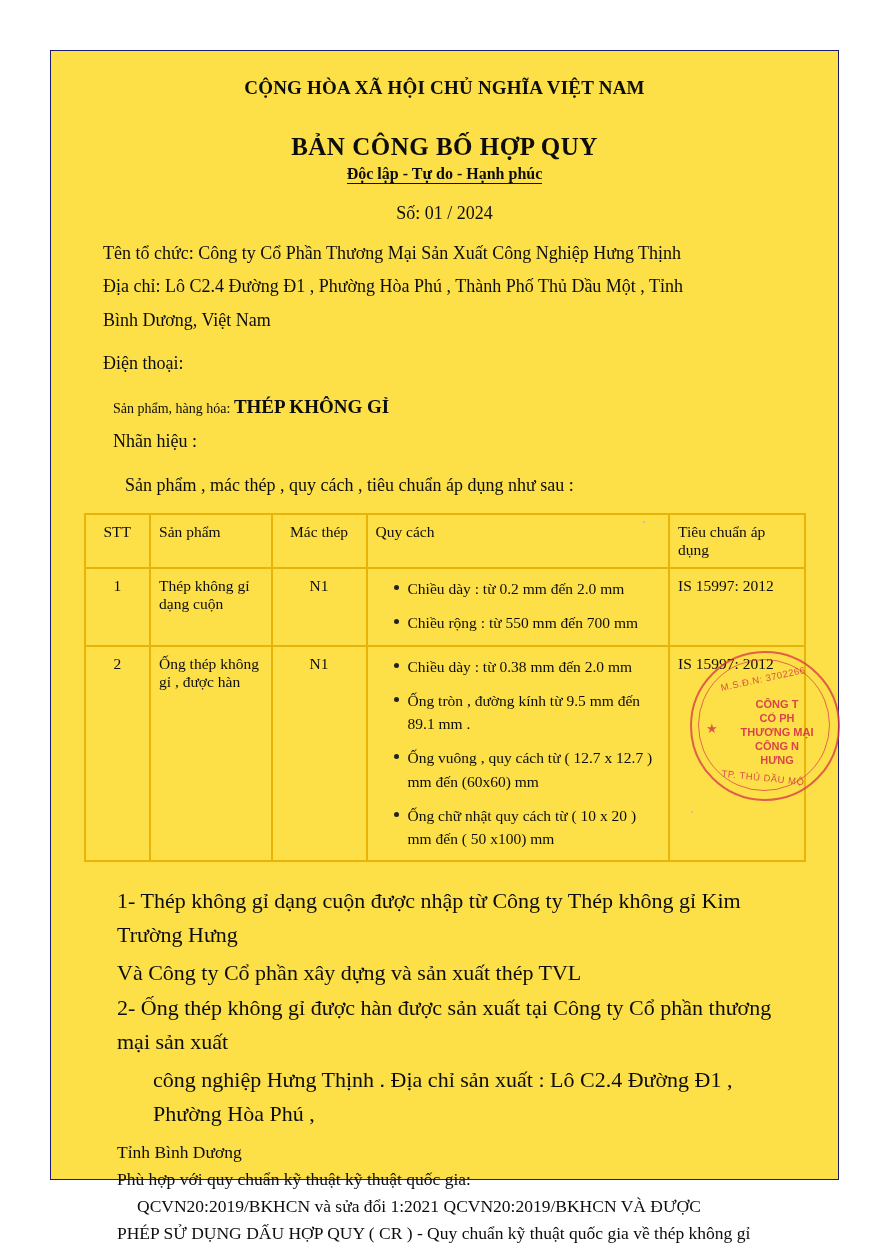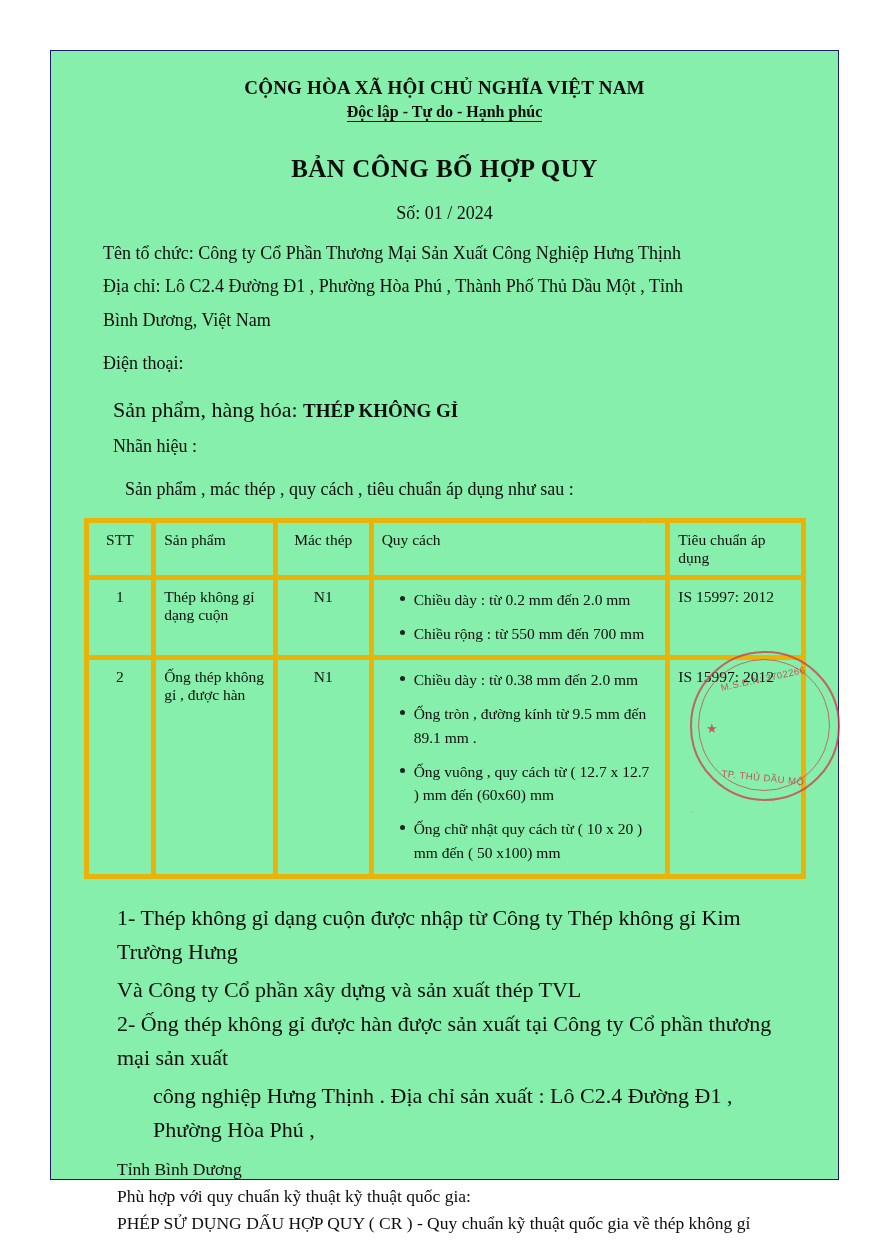--- a/index.html
+++ b/index.html
@@ -16,21 +16,21 @@
     overflow: hidden;
   }
   .page {
     position: absolute;
     left: 50px;
     top: 50px;
     width: 789px;
     height: 1130px;
     border: 1px solid #1a1a6e;
     box-sizing: border-box;
-    background: #86efac;
+    background: #fde047;
   }
   .inner {
     padding: 18px 26px 0 26px;
     box-sizing: border-box;
   }
   .center { text-align: center; }
   .national-title {
     font-weight: bold;
     font-size: 19px;
     letter-spacing: 0.2px;
@@ -57,31 +57,31 @@
   }
   .body-text {
     font-size: 18px;
     line-height: 1.52;
     margin-top: 16px;
     padding-left: 26px;
   }
   .body-text.tight { margin-top: 6px; }
   .indent-1 { padding-left: 36px; }
   .indent-2 { padding-left: 48px; }
-  .prod-label { font-size: 22px; margin-top: 44px; }
+  .prod-label { font-size: 14px; margin-top: 44px; }
   .prod-value { font-weight: bold; font-size: 19px; }
 
   table.spec {
     width: 722px;
     margin: 14px auto 0 auto;
     border-collapse: collapse;
     font-size: 15.5px;
   }
   table.spec th, table.spec td {
-    border: 5px solid #eab308;
+    border: 2px solid #eab308;
     padding: 8px 8px;
     vertical-align: top;
     text-align: left;
     font-weight: normal;
   }
   table.spec th { font-size: 15.5px; }
   table.spec td.num, table.spec th.num { text-align: center; }
   table.spec td.mac, table.spec th.mac { text-align: center; }
   .col-stt { width: 52px; }
   .col-sp { width: 118px; }
@@ -192,23 +192,23 @@
     border-radius: 50%;
   }
 </style>
 </head>
 <body>
 
 <div class="page">
   <div class="inner">
 
     <div class="center national-title">CỘNG HÒA XÃ HỘI CHỦ NGHĨA VIỆT NAM</div>
+    <div class="center doc-title">BẢN CÔNG BỐ HỢP QUY</div>
+
     <div class="center national-sub"><span class="ul">Độc lập - Tự do - Hạnh phúc</span></div>
-
-    <div class="center doc-title">BẢN CÔNG BỐ HỢP QUY</div>
     <div class="center doc-number">Số: 01 / 2024</div>
 
     <div class="body-text">Tên tổ chức: Công ty Cổ Phần Thương Mại Sản Xuất Công Nghiệp Hưng Thịnh</div>
     <div class="body-text tight">Địa chỉ: Lô C2.4 Đường Đ1 , Phường Hòa Phú , Thành Phố Thủ Dầu Một , Tỉnh</div>
     <div class="body-text tight">Bình Dương, Việt Nam</div>
     <div class="body-text">Điện thoại:</div>
 
     <div class="body-text indent-1">
       <span class="prod-label">Sản phẩm, hàng hóa: </span><span class="prod-value">THÉP KHÔNG GỈ</span>
     </div>
@@ -264,28 +264,36 @@
       <span class="note-item">
         <span>2-</span>
         <span>Ống thép không gỉ được hàn được sản xuất tại Công ty Cổ phần thương mại sản xuất</span>
       </span>
       <span class="note-cont indent-1">công nghiệp Hưng Thịnh . Địa chỉ sản xuất : Lô C2.4 Đường Đ1 , Phường Hòa Phú ,</span>
     </div>
 
     <div class="closing">
       <div>Tỉnh Bình Dương</div>
       <div>Phù hợp với quy chuẩn kỹ thuật kỹ thuật quốc gia:</div>
+      <div class="qcvn" style="padding-left:20px">QCVN20:2019/BKHCN và sửa đổi 1:2021  QCVN20:2019/BKHCN VÀ ĐƯỢC</div>
       <div class="qcvn">PHÉP SỬ DỤNG DẤU HỢP QUY ( CR ) -  Quy chuẩn kỹ thuật quốc gia về thép không gỉ</div>
     </div>
 
   </div>
 
   <div class="stamp">
     <div class="ring"></div>
     <div class="ring2"></div>
     <div class="star">★</div>
     <div class="arc-top">M.S.Đ.N: 3702266</div>
     <div class="arc-bottom">TP. THỦ DẦU MỘ</div>
+    <div class="core">
+      <div>CÔNG T</div>
+      <div>CỔ PH</div>
+      <div>THƯƠNG MẠI</div>
+      <div>CÔNG N</div>
+      <div>HƯNG</div>
+    </div>
   </div>
 
   <div class="dot-artifact" style="left:640px; top:760px;"></div>
   <div class="dot-artifact" style="left:592px; top:470px;"></div>
 </div>
 
 </body></html>

